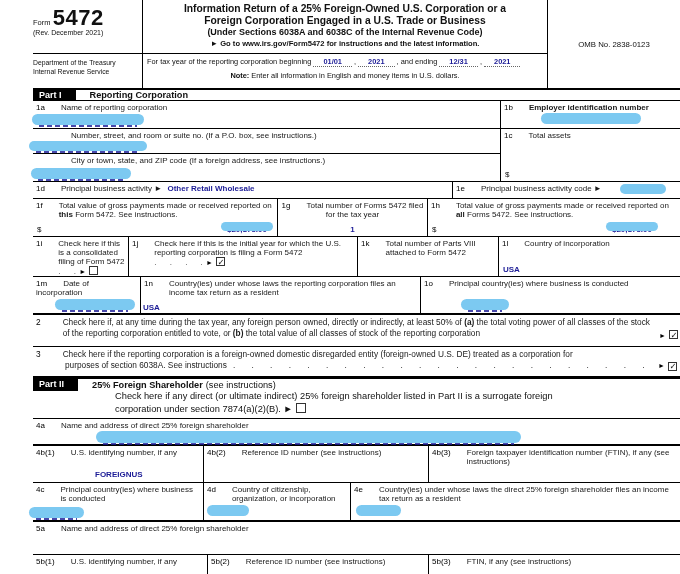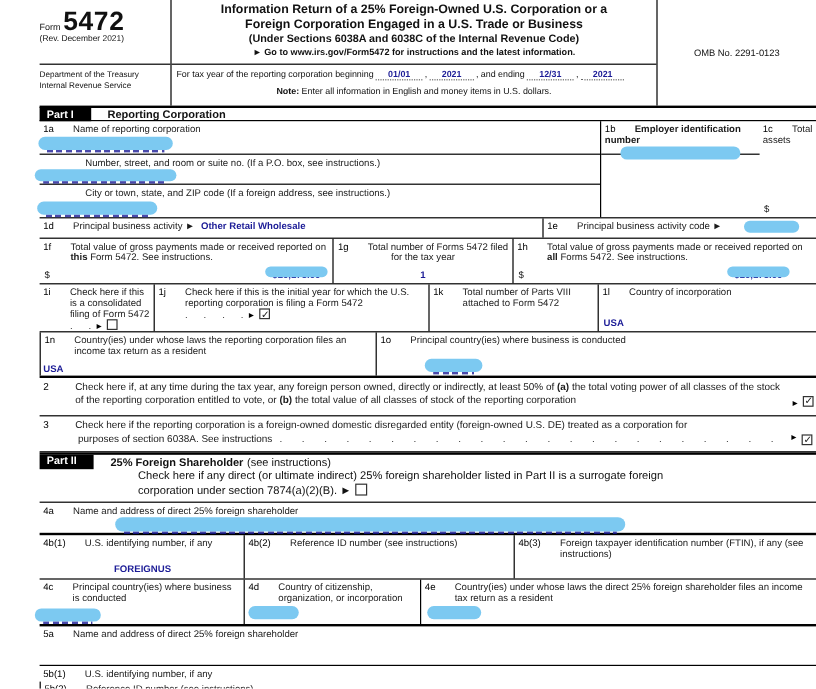--- a/index.html
+++ b/index.html
@@ -90,21 +90,21 @@
         <span>, and ending</span>
         <span class="navy dotted">12/31</span>
         <span>, </span>
         <span class="navy dotted">2021</span>
       </div>
       <div class="noteline">
         <b>Note:</b><span> Enter all information in English and money items in U.S. dollars.</span>
       </div>
     </div>
     <div class="hdr-right">
-      <span>OMB No. 2291-0123</span>
+      <span>OMB No. 2838-0123</span>
     </div>
   </div>
 
   <div class="partbar">
     <span class="partbox">Part I</span>
     <span class="ttl">Reporting Corporation</span>
   </div>
 
   <div style="display:flex; height:81px; border-bottom:1px solid #000;">
     <div style="flex:1; display:flex; flex-direction:column;">
@@ -114,21 +114,21 @@
       </div>
       <div class="cell ind" style="height:25px; border-bottom:1px solid #000;">
         <span class="lbl">Number, street, and room or suite no. (If a P.O. box, see instructions.)</span>
         <div><span class="pill peek" style="width:118px; margin-left:-30px; margin-top:1px; height:10px;"></span></div>
       </div>
       <div class="cell ind" style="height:28px;">
         <span class="lbl">City or town, state, and ZIP code (If a foreign address, see instructions.)</span>
         <div><span class="pill peek" style="width:100px; margin-left:-28px; margin-top:3px;"></span></div>
       </div>
     </div>
-    <div style="width:180px; border-left:1px solid #000; display:flex; flex-direction:row;">
+    <div style="width:180px; border-left:1px solid #000; display:flex; flex-direction:column;">
       <div class="cell" style="height:28px; border-bottom:1px solid #000;">
         <span class="num">1b</span><b class="lbl">Employer identification number</b>
         <div style="text-align:center;"><span class="pill" style="width:100px; margin-top:1px;"></span></div>
       </div>
       <div class="cell" style="flex:1;">
         <span class="num">1c</span><span class="lbl">Total assets</span>
         <span class="bottoml">$</span>
       </div>
     </div>
   </div>
@@ -184,20 +184,24 @@
       <span class="num">1k</span>
       <span class="lbl"><span>Total number of Parts VIII</span> <span>attached to Form 5472</span></span>
     </div>
     <div class="cell vline" style="flex:1;">
       <span class="num">1l</span><span class="lbl">Country of incorporation</span>
       <div class="navy bottoml" style="left:4px;">USA</div>
     </div>
   </div>
 
   <div class="row" style="height:38px; border-bottom:2px solid #000;">
+    <div class="cell" style="width:107px;">
+      <span class="num">1m</span><span class="lbl">Date of incorporation</span>
+      <span class="pill peek" style="width:80px; position:absolute; bottom:3px; left:22px;"></span>
+    </div>
     <div class="cell vline" style="width:280px; display:flex;">
       <span class="num">1n</span>
       <span class="lbl"><span>Country(ies) under whose laws the reporting</span> <span>corporation files an income tax return as a resident</span></span>
       <div class="navy" style="position:absolute; bottom:1px; left:2px;">USA</div>
     </div>
     <div class="cell vline" style="flex:1;">
       <span class="num">1o</span><span class="lbl">Principal country(ies) where business is conducted</span>
       <span class="pill peek" style="width:48px; position:absolute; bottom:3px; left:40px;"></span>
     </div>
   </div>
@@ -274,21 +278,21 @@
       <span class="pill" style="width:45px; position:absolute; bottom:4px; left:5px;"></span>
     </div>
   </div>
 
   <div class="row" style="height:33px;">
     <div class="cell" style="width:100%;">
       <span class="num">5a</span><span class="lbl">Name and address of direct 25% foreign shareholder</span>
     </div>
   </div>
 
-  <div class="row" style="height:19px; border-bottom:none;flex-direction:column;">
+  <div class="row" style="height:19px; border-bottom:none;">
     <div class="cell" style="width:174px;">
       <span class="num">5b(1)</span><span class="lbl">U.S. identifying number, if any</span>
     </div>
     <div class="cell vline" style="width:221px;">
       <span class="num">5b(2)</span><span class="lbl">Reference ID number (see instructions)</span>
     </div>
     <div class="cell vline" style="flex:1;">
       <span class="num">5b(3)</span><span class="lbl">FTIN, if any (see instructions)</span>
     </div>
   </div>

